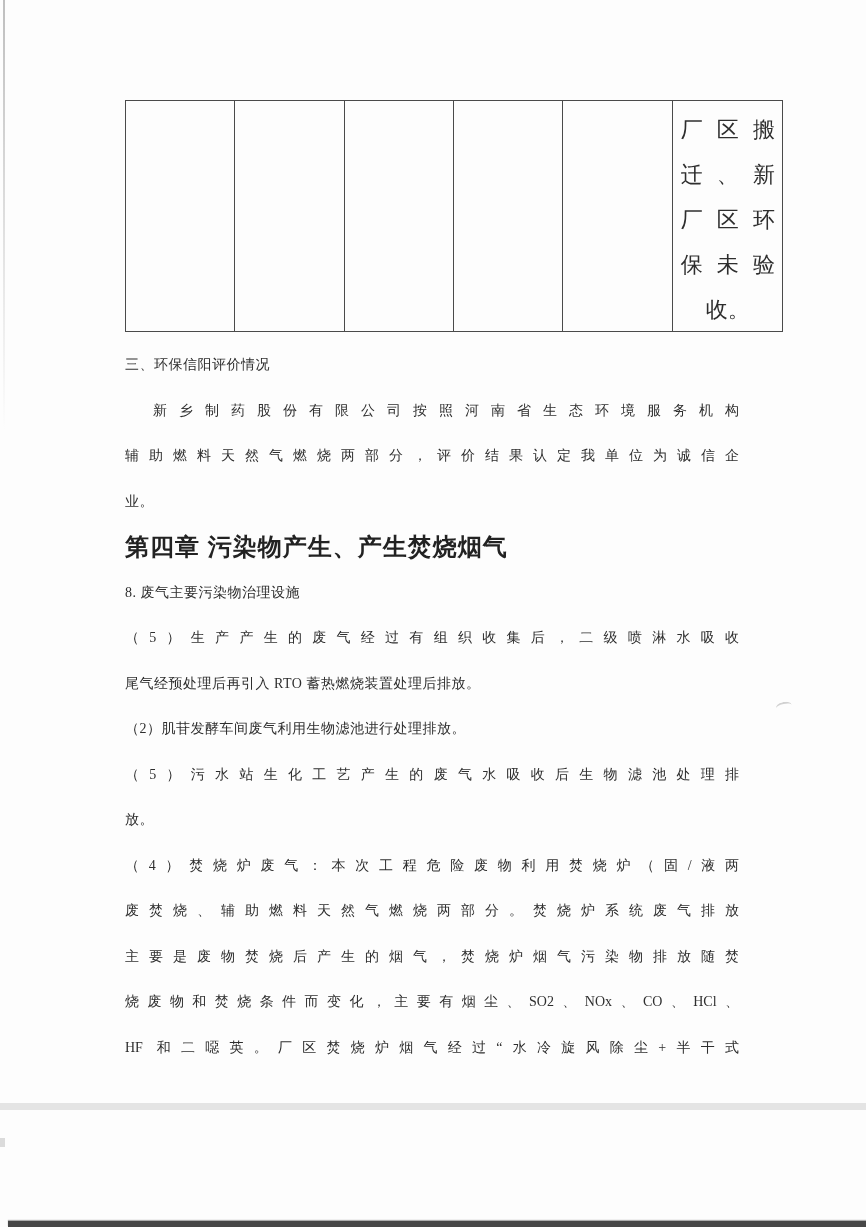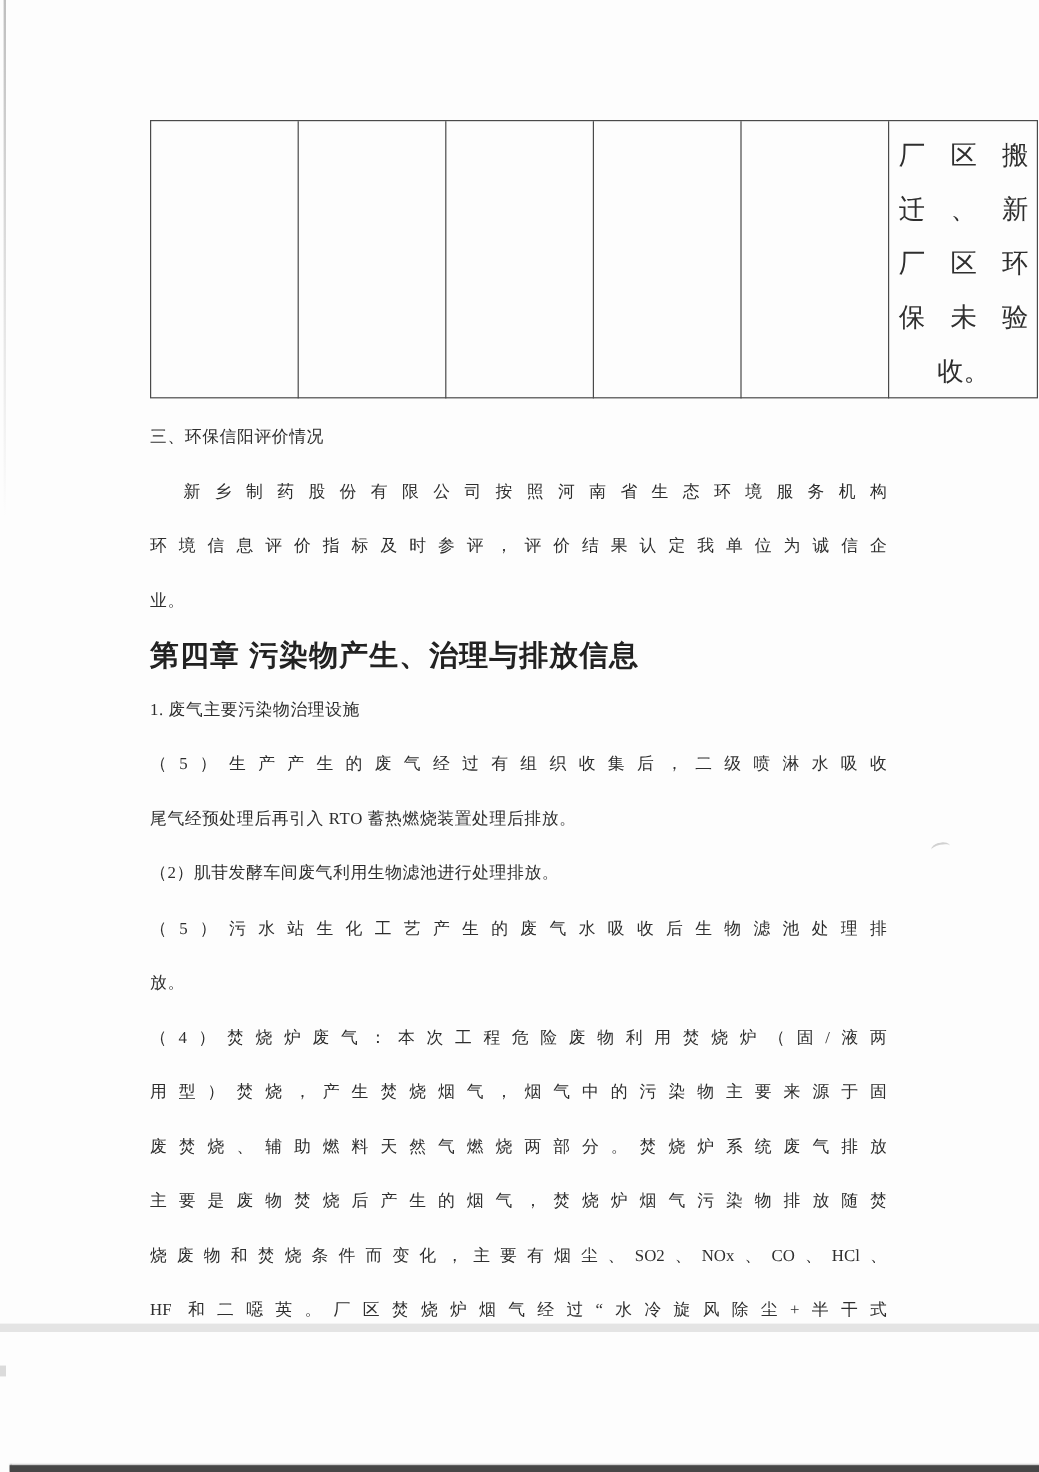--- a/index.html
+++ b/index.html
@@ -51,21 +51,21 @@
     left: 0; top: 1138px;
     width: 5px; height: 9px;
     background: #d2d2d2;
     opacity: .8;
   }
 
   
   .ctable {
     position: absolute;
     left: 125px; top: 100px;
-    width: 740px; height: 232px;
+    width: 658px; height: 232px;
     display: grid;
     grid-template-columns: repeat(6, 1fr);
     border: 1px solid #4a4a4a;
     box-sizing: border-box;
   }
   .ctable .cell {
     border-right: 1px solid #4a4a4a;
     box-sizing: border-box;
   }
   .ctable .cell:last-child { border-right: none; }
@@ -124,31 +124,30 @@
       <span class="cellline">迁、新</span>
       <span class="cellline">厂区环</span>
       <span class="cellline">保未验</span>
       <span class="cellline center">收。</span>
     </div>
   </div>
 
   <div class="textblock">
     <div class="line">三、环保信阳评价情况</div>
     <div class="line j indent">新乡制药股份有限公司按照河南省生态环境服务机构</div>
-    <div class="line j">环境信息评价指标及时参评，评价结果认定我单位为诚信企</div>
+    <div class="line j">辅助燃料天然气燃烧两部分，评价结果认定我单位为诚信企</div>
     <div class="line">业。</div>
-    <div class="line chapter">第四章 污染物产生、治理与排放信息</div>
-    <div class="line">1. 废气主要污染物治理设施</div>
+    <div class="line chapter">第四章 污染物产生、产生焚烧烟气</div>
+    <div class="line">8. 废气主要污染物治理设施</div>
     <div class="line j">（5）生产产生的废气经过有组织收集后，二级喷淋水吸收</div>
     <div class="line">尾气经预处理后再引入 RTO 蓄热燃烧装置处理后排放。</div>
     <div class="line">（2）肌苷发酵车间废气利用生物滤池进行处理排放。</div>
     <div class="line j">（5）污水站生化工艺产生的废气水吸收后生物滤池处理排</div>
     <div class="line">放。</div>
     <div class="line j">（4）焚烧炉废气：本次工程危险废物利用焚烧炉（固/液两</div>
-    <div class="line j">用型）焚烧，产生焚烧烟气，烟气中的污染物主要来源于固</div>
     <div class="line j">废焚烧、辅助燃料天然气燃烧两部分。焚烧炉系统废气排放</div>
     <div class="line j">主要是废物焚烧后产生的烟气，焚烧炉烟气污染物排放随焚</div>
     <div class="line j">烧废物和焚烧条件而变化，主要有烟尘、SO2、NOx、CO、HCl、</div>
     <div class="line j">HF 和二噁英。厂区焚烧炉烟气经过“水冷旋风除尘+半干式</div>
   </div>
 
   <div class="scan-scratch"></div>
   <div class="scan-left-tick"></div>
   <div class="scan-bottom-strip"></div>
 

